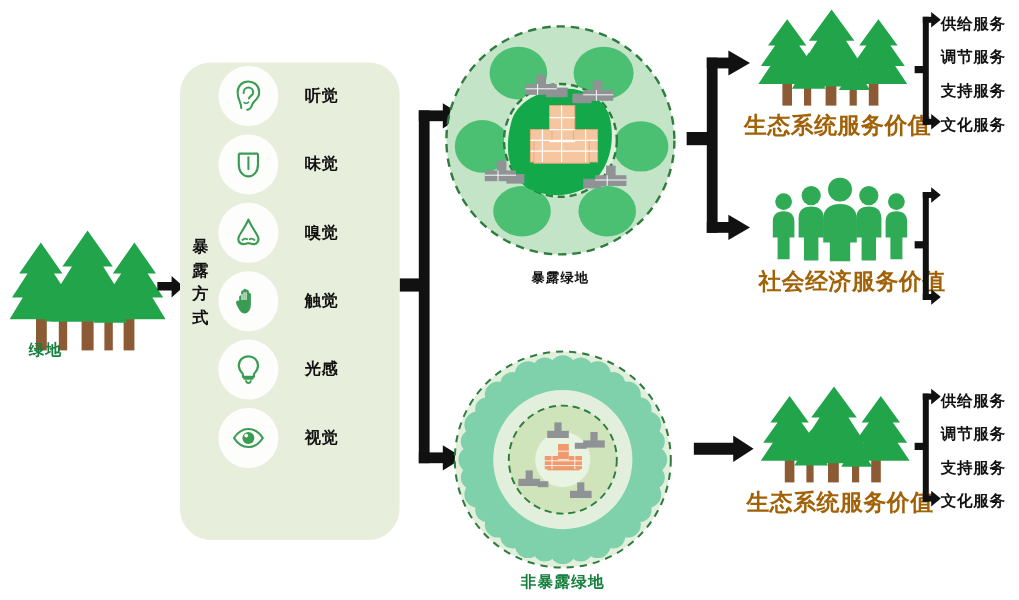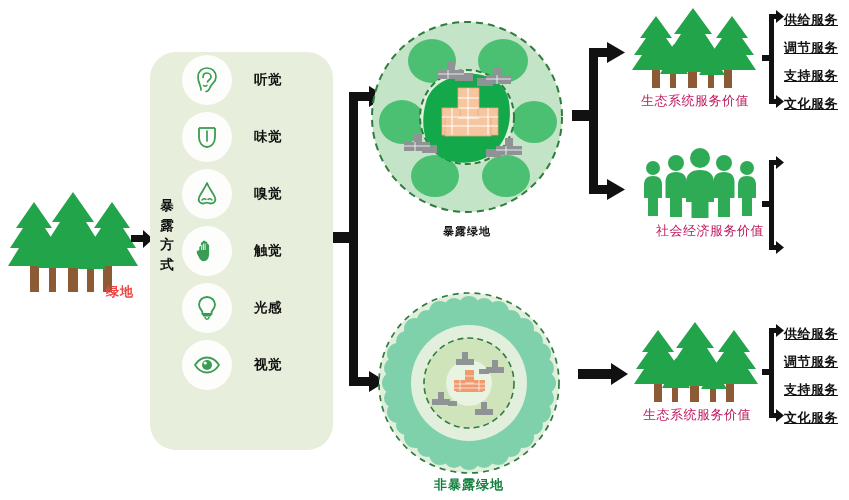--- a/index.html
+++ b/index.html
@@ -18,24 +18,24 @@
     position: absolute;
     left: 0; top: 0;
     width: 849px;
     height: 500px;
   }
   .abs { position: absolute; }
 
   
   #greenland-block { left: 8px; top: 190px; width: 130px; height: 110px; }
   #greenland-label {
-    left: 4px; top: 283px; width: 130px;
-    text-align: right;
+    left: 24px; top: 283px; width: 130px;
+    text-align: left;
     font-size: 13px;
-    color: #ef4444;
+    color: #15803d;
     font-weight: 700;
     letter-spacing: 1px;
   }
 
   
   #exposure-panel {
     left: 150px; top: 52px;
     width: 183px; height: 398px;
     background: #e7efdc;
     border-radius: 26px;
@@ -80,23 +80,23 @@
   #exposed-label  { left: 366px; top: 224px; width: 202px; text-align:center;
                     font-size: 11px; font-weight: 700; color:#111; letter-spacing:1px;}
   #nonexposed-circle { left: 374px; top: 288px; width: 190px; height: 190px; }
   #nonexposed-label  { left: 364px; top: 476px; width: 210px; text-align:center;
                     font-size: 13px; font-weight: 700; color:#15803d; letter-spacing:1px;}
 
   
   .value-icon { position: absolute; }
   .value-label {
     position: absolute;
-    font-size: 13px;
-    font-weight: 400;
-    color: #be185d;
+    font-size: 19px;
+    font-weight: 700;
+    color: #a16207;
     white-space: nowrap;
     letter-spacing: 0.5px;
   }
   .svc-item {
     position: absolute;
     font-size: 13px;
     font-weight: 700;
     color: #111;
     white-space: nowrap;
     letter-spacing: 0.5px;
@@ -107,21 +107,21 @@
   #eco1-list { left: 784px; top: 6px; }
 
   #socio-icon { left: 640px; top: 148px; width: 120px; height: 70px; }
   #socio-label { left: 630px; top: 222px; width: 160px; text-align: center; }
   #socio-list { left: 784px; top: 152px; }
 
   #eco2-icon { left: 632px; top: 322px; width: 128px; height: 86px; }
   #eco2-label { left: 622px; top: 406px; width: 150px; text-align: center; }
   #eco2-list { left: 784px; top: 320px; }
 
-  .list-line { height: 28px; line-height: 28px; text-decoration: underline; }
+  .list-line { height: 28px; line-height: 28px; }
 </style>
 </head>
 <body>
 
 <div class="stage">
 
   <div class="abs" id="greenland-block">
     <svg width="130" height="110" viewBox="0 0 130 110" aria-hidden="true">
       <g fill="#8c5a35">
         <rect x="22" y="58" width="9" height="44"></rect>

